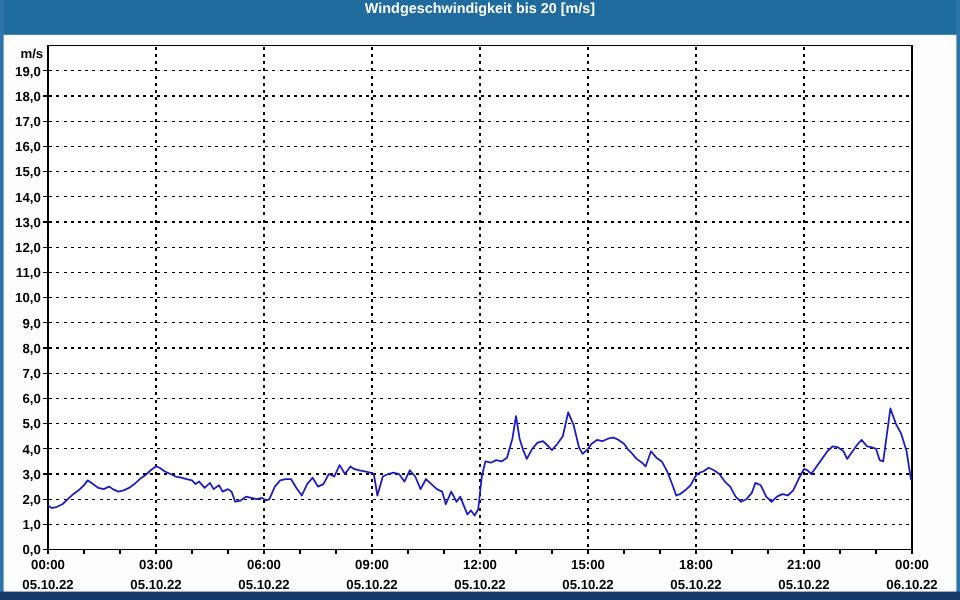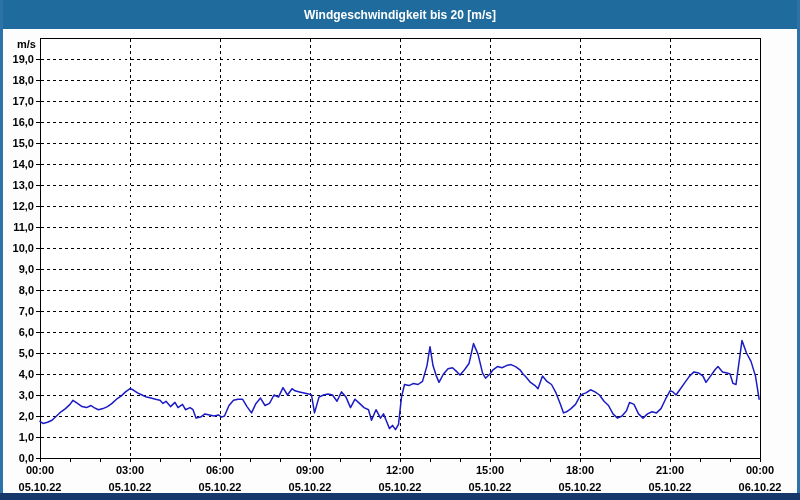--- a/index.html
+++ b/index.html
@@ -11,21 +11,21 @@
   .window{
     position:relative;width:800px;height:500px;box-sizing:border-box;
     background:#fdfdfe;
   }
   .side-left,.side-right{
     position:absolute;top:0;bottom:0;width:3px;z-index:3;
   }
   .side-left{left:0;}
   .side-right{right:0;}
   .titlebar{
-    position:relative;height:29px;display:flex;align-items:center;justify-content:center;
+    position:relative;height:29px;display:flex;align-items:flex-start;justify-content:center;
     color:#ffffff;font-size:12px;font-weight:bold;z-index:2;
   }
   .bottombar{
     position:absolute;left:0;right:0;bottom:0;height:7px;z-index:3;
   }
   .chart-wrap{position:absolute;top:29px;left:0;width:800px;height:464px;}
   svg{display:block;}
   .tick-label{font-family:"Liberation Sans",sans-serif;font-size:11px;font-weight:bold;fill:#000;}
   .unit-label{font-family:"Liberation Sans",sans-serif;font-size:11px;font-weight:bold;fill:#000;}
 </style>

